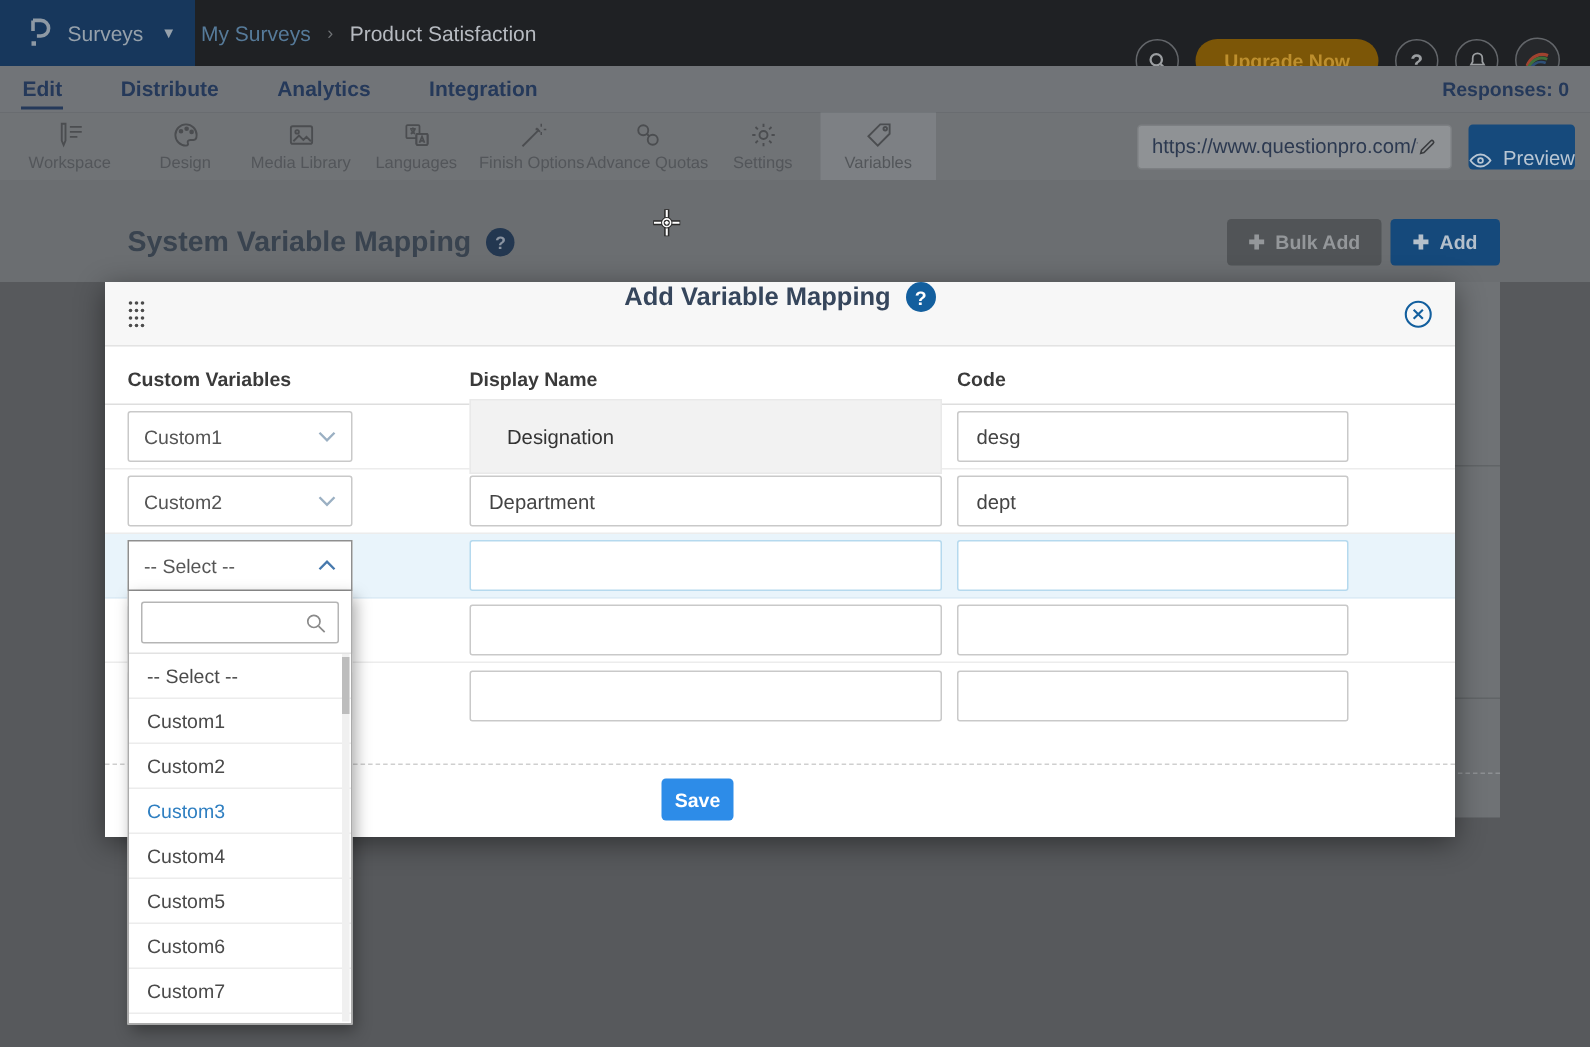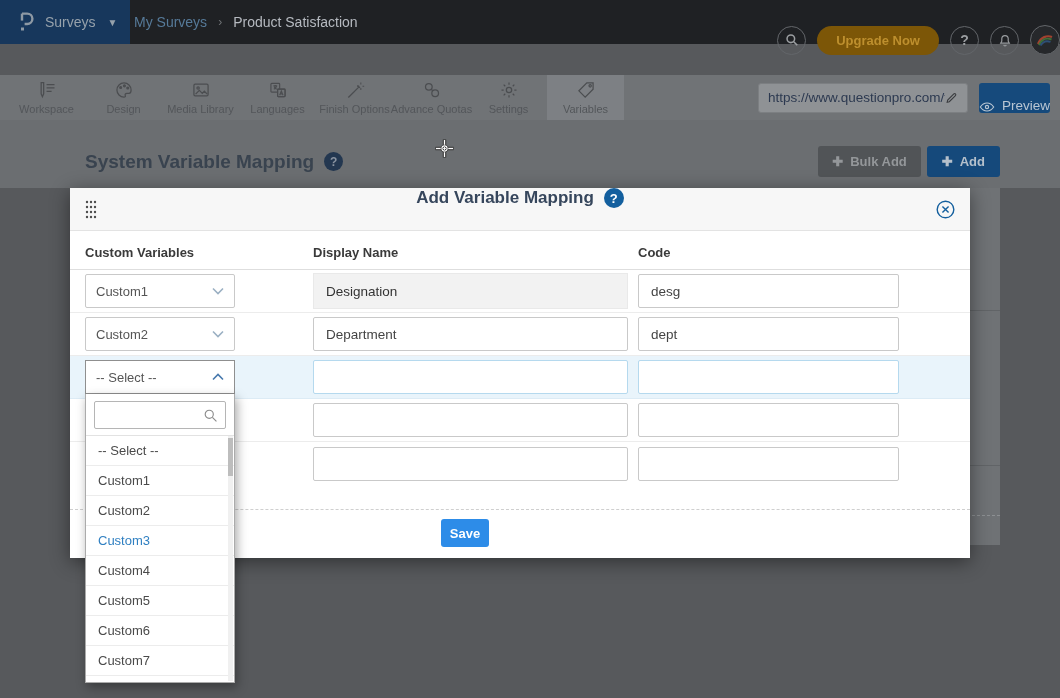--- a/index.html
+++ b/index.html
@@ -16,21 +16,21 @@
     background:#1f2124; display:flex; align-items:center; }
   .logo-block { width:130px; height:44px; background:#17375c; display:flex;
     align-items:center; padding:0 12px 0 16px; gap:10px; }
   .logo-glyph { color:#8e99a4; }
   .product-label { color:#96a1ab; font-size:14px; }
   .caret { color:#96a1ab; font-size:10px; margin-left:2px; }
   .breadcrumb { display:flex; align-items:center; gap:11px; margin-left:4px; }
   .crumb-parent { color:#567a99; font-size:14px; }
   .crumb-sep { color:#6f7275; font-size:12px; }
   .crumb-current { color:#b6bac0; font-size:14px; }
-  .topbar-right { margin-left:auto; display:flex; align-items:center; gap:11px; padding-right:0;margin-top:36px; }
+  .topbar-right { margin-left:auto; display:flex; align-items:flex-end; gap:11px; padding-right:20px;margin-top:36px; }
   .circle-btn { width:29px; height:29px; border:1.5px solid #63666a; border-radius:50%;
     display:flex; align-items:center; justify-content:center; color:#9b9ea1;
     font-weight:bold; font-size:14px; background:transparent; }
   .upgrade-btn { background:#7c5607; color:#bd8f2e; border-radius:15px;
     padding:7px 19px; font-size:13px; font-weight:bold; }
   .avatar { width:30px; height:30px; border:1.5px solid #63666a; border-radius:50%;
     background:#26282b; display:flex; align-items:center; justify-content:center; overflow:hidden; }
 
   
   .tabsbar { position:absolute; left:0; top:44px; width:100%; height:31px;
@@ -92,22 +92,22 @@
   .col1 { width:228px; } .col2 { width:325px; } .col3 { flex:1; }
 
   .mrow { height:43px; display:flex; align-items:center; padding:0 15px;
     border-bottom:1px solid #ececec; }
   .mrow.active-row { background:#e9f4fb; border-bottom-color:#dcebf5; }
   .sel-box { width:150px; height:34px; border:1px solid #c9c9c9; border-radius:2px;
     background:#fff; display:flex; align-items:center; justify-content:space-between;
     padding:0 10px; color:#555; font-size:13px; }
   .sel-spacer { width:150px; height:34px; }
   .col1-cell { width:228px; display:flex; }
-  .ro-field { width:315px; height:36px; background:#f2f2f2; border:1px solid #e9e9e9;
-    display:flex; align-items:center; padding:0 12px; color:#333; font-size:13.5px; }
+  .ro-field { width:315px; height:50px; background:#f2f2f2; border:1px solid #e9e9e9;
+    display:flex; align-items:center; padding:0 24px; color:#333; font-size:13.5px; }
   .txt-input { width:315px; height:34px; border:1px solid #c9c9c9; border-radius:2px;
     padding:0 12px; font-size:13.5px; color:#444; background:#fff;
     font-family:"Liberation Sans",sans-serif; outline:none; }
   .txt-input.code { width:261px; }
   .active-row .txt-input { border-color:#b5d9ee; }
 
   .modal-footer { position:relative; margin-top:24px; border-top:1px dashed #cfcfcf;
     height:51px; }
   .save-btn { position:absolute; left:371px; top:9px; width:48px; height:28px;
     background:#2d8ce8; border:none; border-radius:3px; color:#fff; font-size:13px;
@@ -177,20 +177,27 @@
       <div class="avatar">
         <svg width="16" height="12" viewBox="0 0 16 12">
           <path d="M1 10 C4 3, 10 1, 15 3" stroke="#a0422f" stroke-width="2.2" fill="none"></path>
           <path d="M2 11 C5 5, 10 3.5, 14.5 5.5" stroke="#3f6f3a" stroke-width="2" fill="none"></path>
           <path d="M3.5 11.5 C6 7.5, 10 6.5, 13.5 8" stroke="#2e4f76" stroke-width="1.8" fill="none"></path>
         </svg>
       </div>
     </div>
   </div>
 
+  <div class="tabsbar">
+    <span class="tab active">Edit</span>
+    <span class="tab">Distribute</span>
+    <span class="tab">Analytics</span>
+    <span class="tab">Integration</span>
+    <span class="responses">Responses: 0</span>
+  </div>
 
   <div class="toolbar">
     <div class="tool-item">
       <svg width="20" height="20" viewBox="0 0 24 24" fill="none" stroke="currentColor" stroke-width="1.5">
         <path d="M5 3h3v13.5L6.5 20 5 16.5z"></path>
           <path d="M11.5 5.5H21M11.5 9.5H21M11.5 13.5h6"></path>
       </svg>
       <span class="t-label">Workspace</span>
     </div>
     <div class="tool-item">

